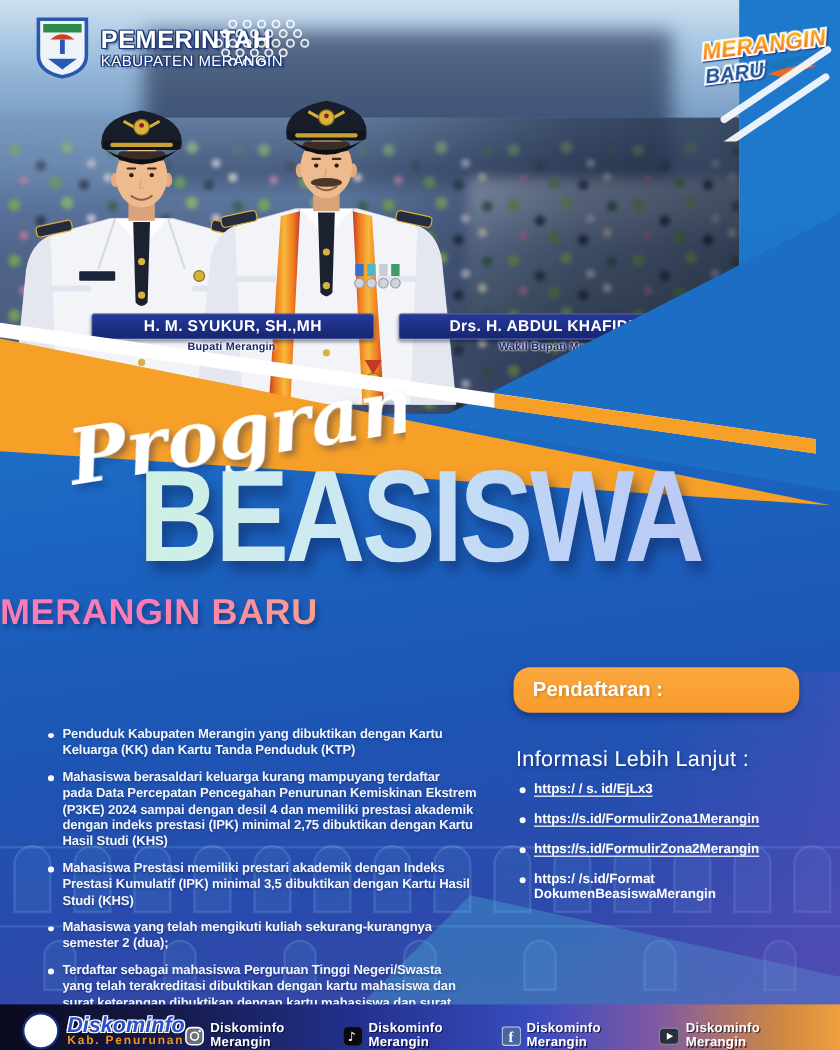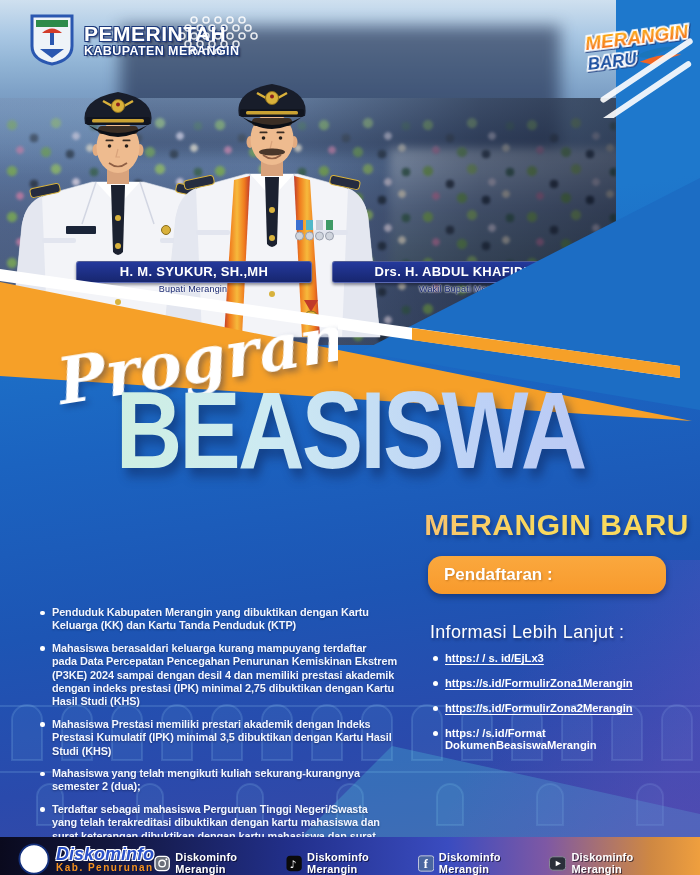--- a/index.html
+++ b/index.html
@@ -27,42 +27,42 @@
   .crowd-shade{position:absolute;left:0;right:0;top:98px;height:247px;
     background:linear-gradient(90deg,rgba(60,80,120,.15) 0%,rgba(30,40,70,.08) 45%,rgba(15,22,42,.5) 78%,rgba(10,16,34,.62) 100%),
                linear-gradient(180deg,rgba(140,170,205,.55) 0%,rgba(140,170,205,0) 32%);}
   .officials{position:absolute;left:0;top:0;}
   
   .badge{position:absolute;height:20px;line-height:20px;text-align:center;color:#fff;
     background:linear-gradient(180deg,#24399c,#17266f);border:1px solid rgba(255,255,255,.25);
     border-radius:3px;font-weight:700;font-size:13px;letter-spacing:.3px;box-shadow:0 2px 3px rgba(0,0,20,.4);}
   .badge.b1{left:76px;top:261px;width:234px;}
   .badge.b2{left:332px;top:261px;width:268px;}
-  .subtitle-badge{position:absolute;text-align:center;font-weight:400;font-size:9px;color:#17266f;
+  .subtitle-badge{position:absolute;text-align:center;font-weight:700;font-size:9px;color:#17266f;
     text-shadow:0 0 2px #fff,0 0 2px #fff;letter-spacing:.2px;}
   .sb1{left:76px;top:284px;width:234px;}
   .sb2{left:332px;top:284px;width:268px;}
   
   .gov{position:absolute;left:28px;top:13px;display:flex;align-items:center;gap:8px;}
   .gov-text .l1{font-size:21px;font-weight:800;color:#fff;letter-spacing:.5px;
     text-shadow:-1px -1px 0 #1d3a7c,1px -1px 0 #1d3a7c,-1px 1px 0 #1d3a7c,1px 1px 0 #1d3a7c,2px 2px 2px rgba(0,0,40,.5);}
-  .gov-text .l2{font-size:12.5px;font-weight:700;color:#fff;letter-spacing:.4px;margin-top:-2px;
+  .gov-text .l2{font-size:12.5px;font-weight:400;color:#fff;letter-spacing:.4px;margin-top:-2px;
     text-shadow:-1px -1px 0 #1d3a7c,1px -1px 0 #1d3a7c,-1px 1px 0 #1d3a7c,1px 1px 0 #1d3a7c,2px 2px 2px rgba(0,0,40,.5);}
   .dots{position:absolute;left:172px;top:16px;}
   .brand{position:absolute;right:4px;top:12px;width:120px;height:70px;}
   .deco-stripes{position:absolute;right:-18px;top:38px;width:140px;height:80px;}
   
   .script-svg{position:absolute;left:38px;top:292px;}
   .main-title{position:absolute;left:0;top:368px;width:700px;text-align:center;
     font-size:97px;font-weight:700;letter-spacing:-3px;
     transform:scaleX(.95) scaleY(1.12);transform-origin:50% 0;
     background:linear-gradient(92deg,#cff3d9 2%,#cdeaf2 38%,#bdd2f6 68%,#b9c3f3 98%);
     -webkit-background-clip:text;background-clip:text;color:transparent;
     filter:drop-shadow(5px 7px 5px rgba(8,25,70,.45));}
-  .sub-title{position:absolute;left:0;top:508px;width:689px;text-align:right;
+  .sub-title{position:absolute;left:0;top:494px;width:689px;text-align:left;
     font-size:30px;font-weight:800;letter-spacing:.5px;
     background:linear-gradient(90deg,#fb7bb4 18%,#f9b27c 48%,#f9d95e 78%);
     -webkit-background-clip:text;background-clip:text;color:transparent;
     filter:drop-shadow(2px 3px 2px rgba(8,25,70,.4));}
   
   .syarat{position:absolute;left:55px;top:546px;font-size:27px;line-height:30px;font-weight:800;
     color:#fff;letter-spacing:.5px;white-space:pre-line;text-shadow:1px 2px 3px rgba(0,10,40,.35);}
   .reqs{position:absolute;left:38px;top:606px;width:392px;margin:0;padding:0;list-style:none;}
   .reqs li{position:relative;padding-left:14px;margin-bottom:9px;font-size:10.9px;line-height:13.4px;
     font-weight:600;letter-spacing:-.1px;color:#f2f6ff;white-space:pre-line;text-shadow:0 1px 2px rgba(0,10,40,.4);}

